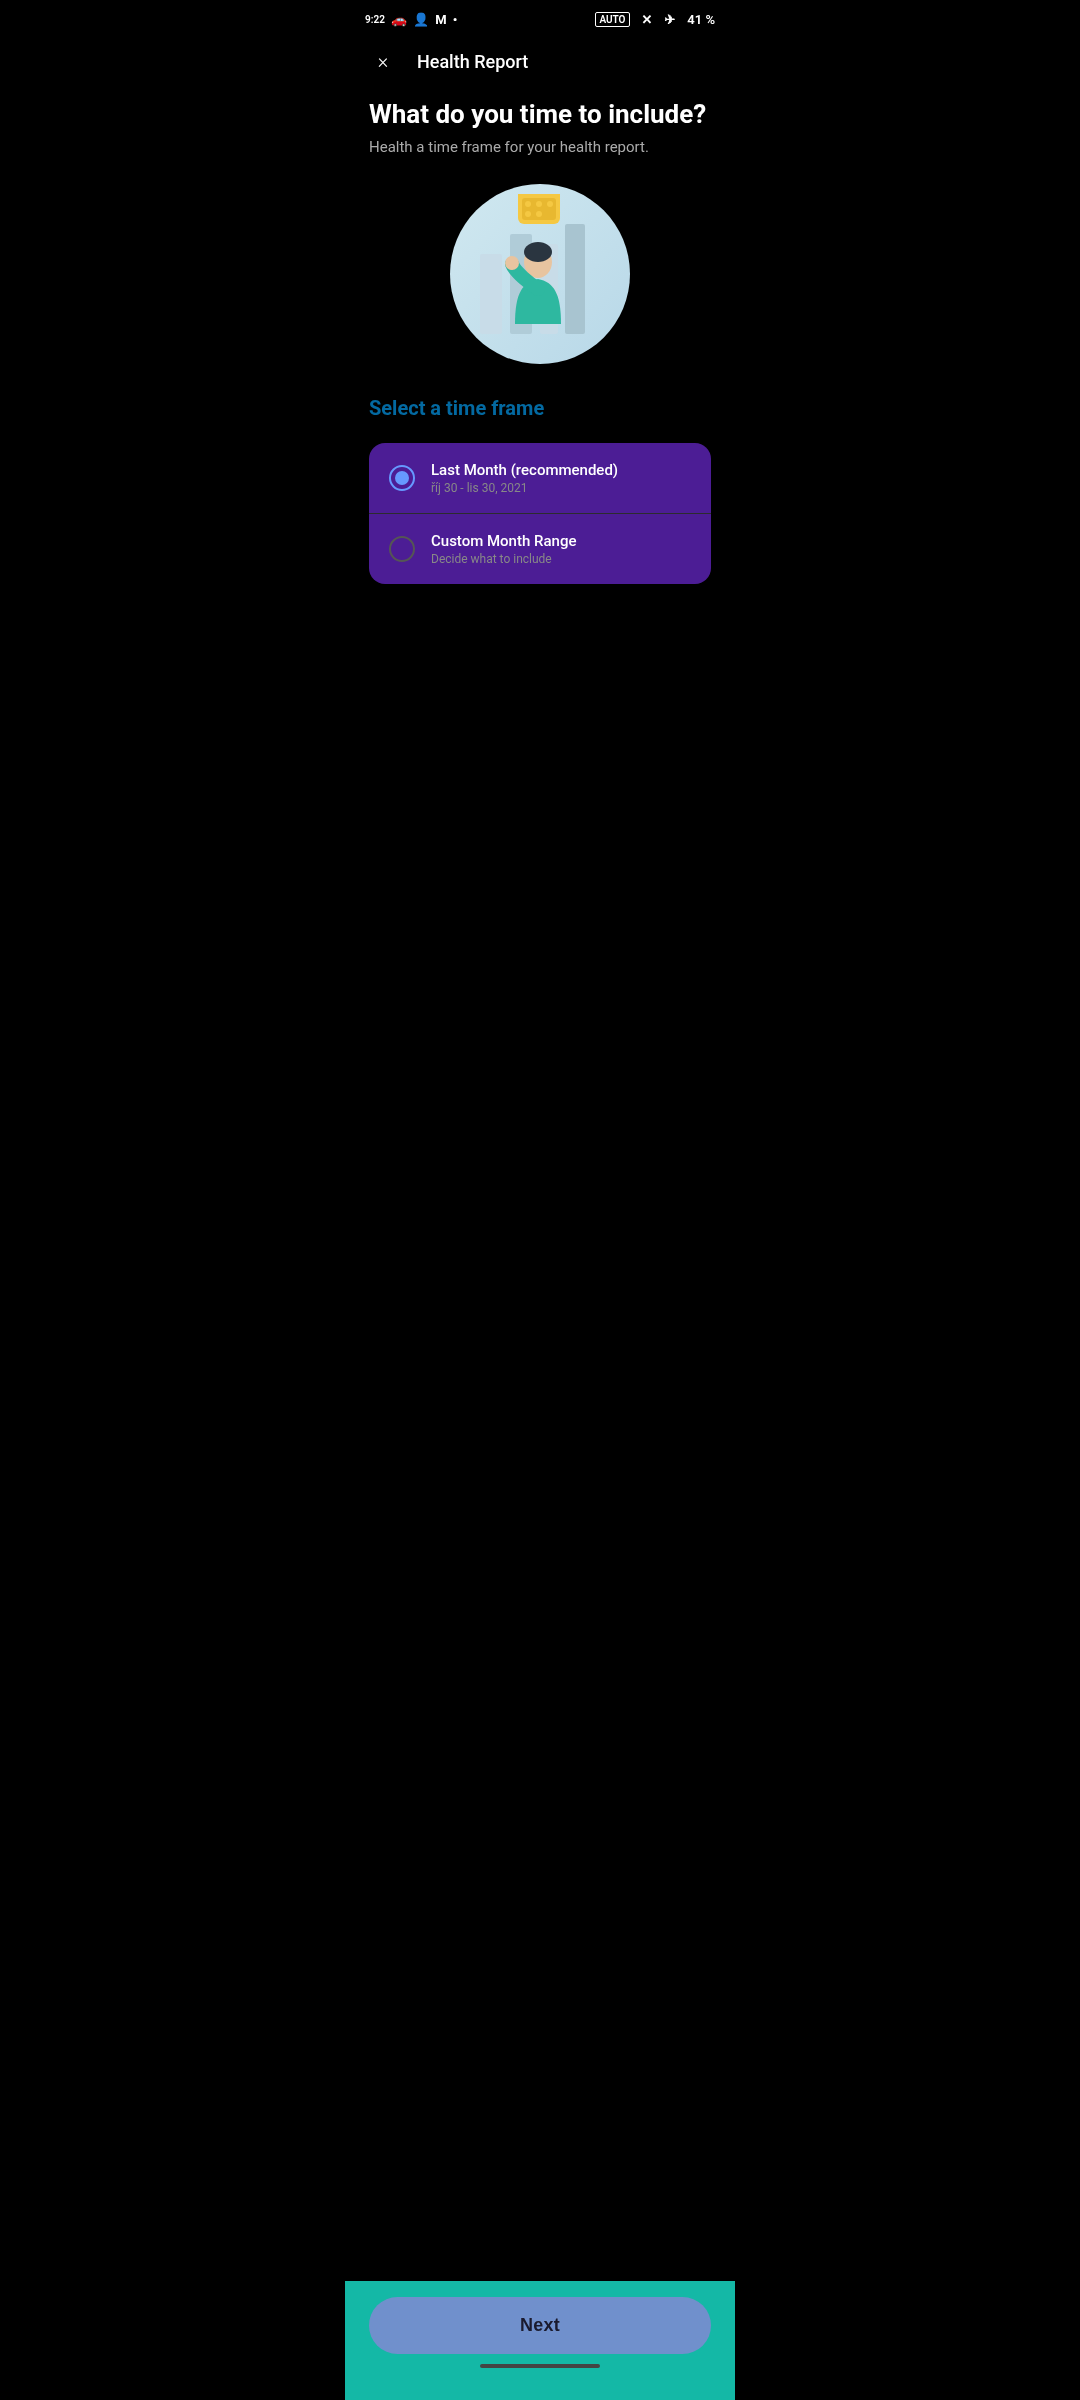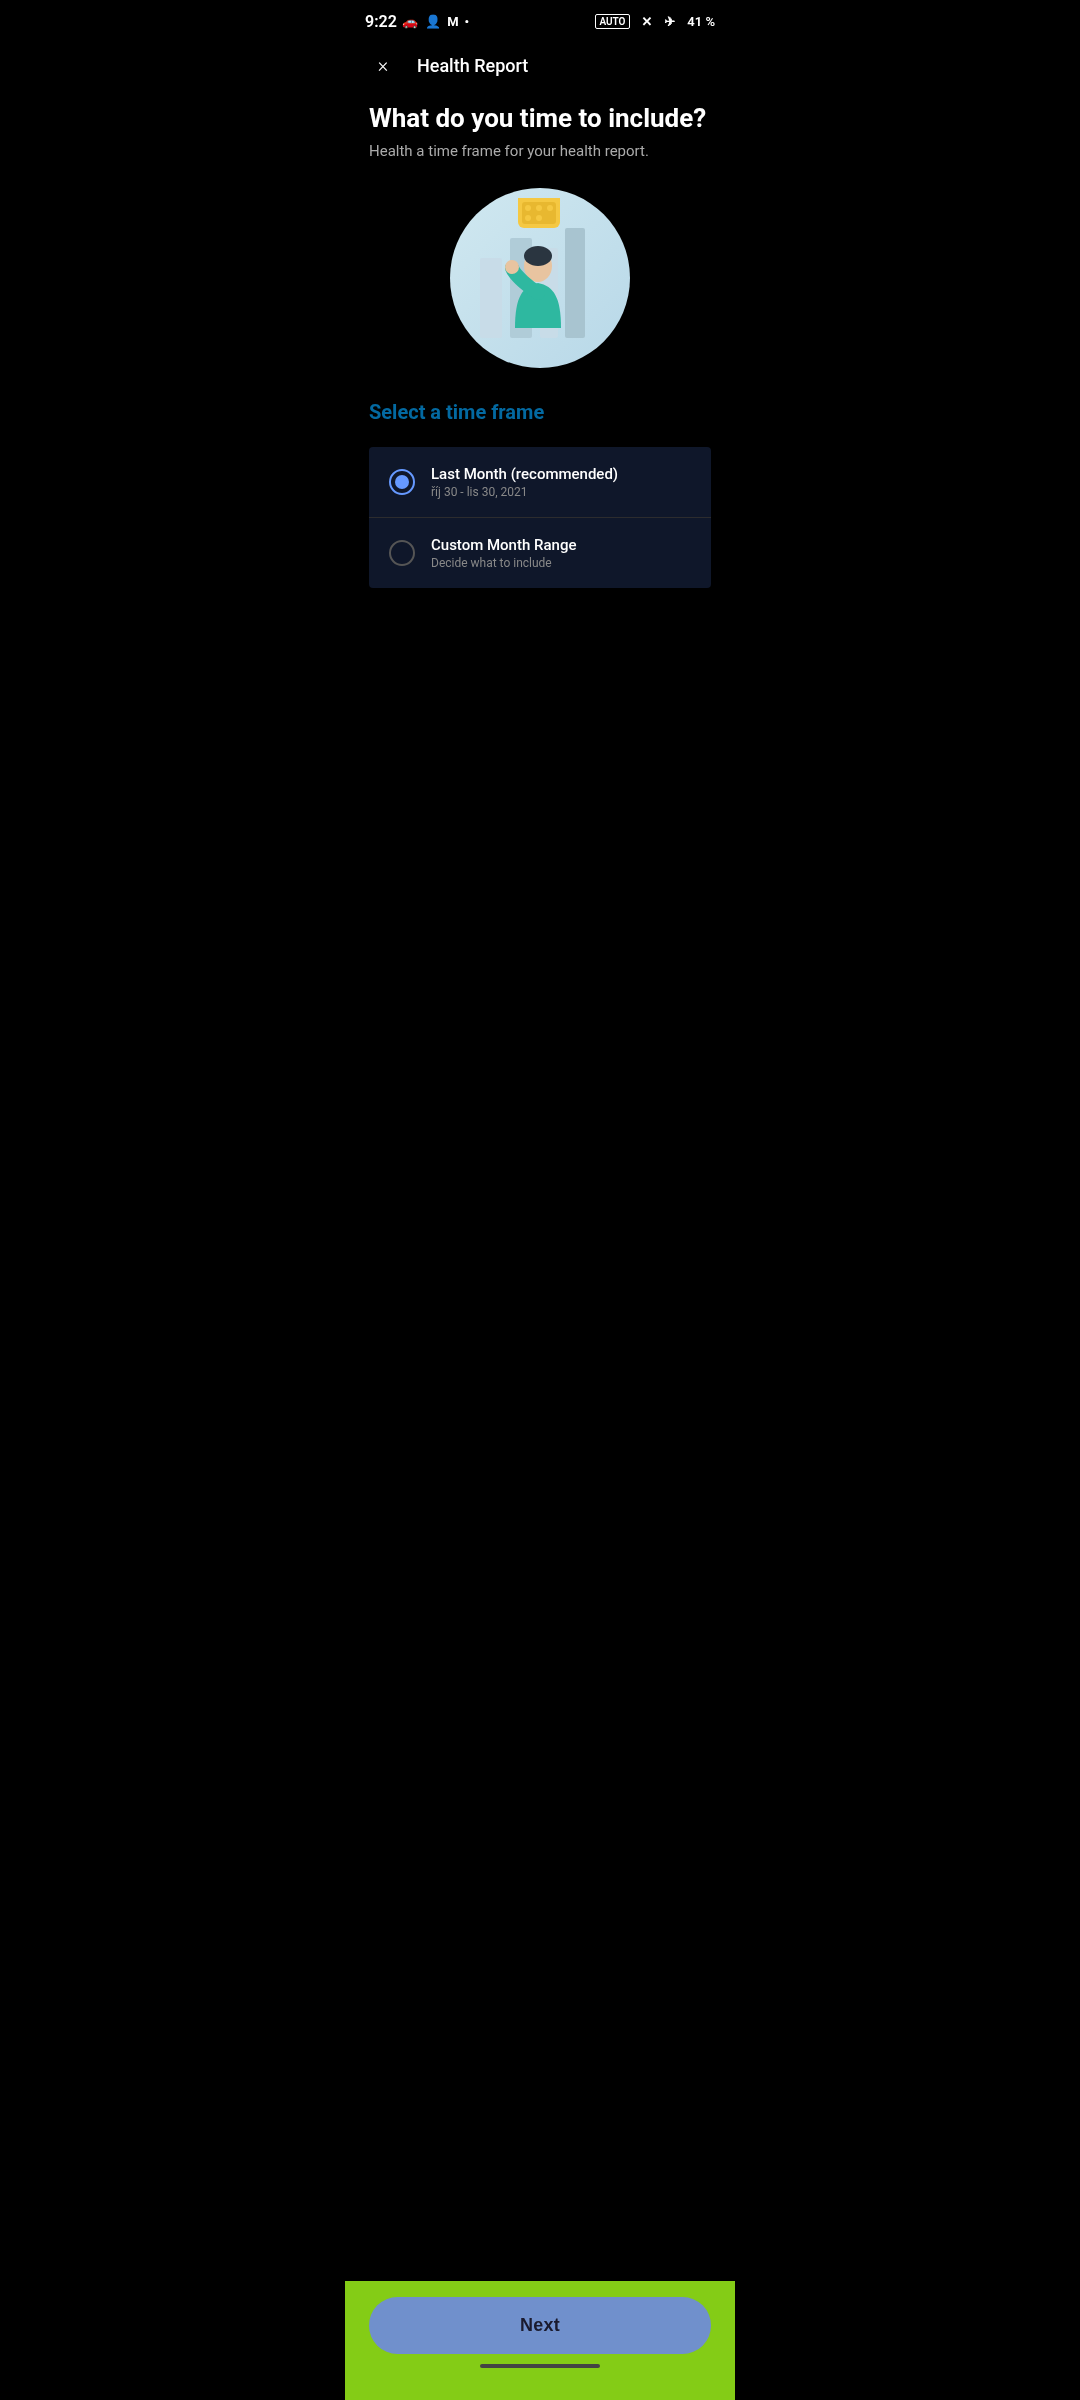--- a/index.html
+++ b/index.html
@@ -29,21 +29,21 @@
       font-weight: 600;
     }
 
     .status-left {
       display: flex;
       align-items: center;
       gap: 6px;
     }
 
     .status-time {
-      font-size: 16px;
+      font-size: 10px;
       font-weight: 600;
     }
 
     .status-right {
       display: flex;
       align-items: center;
       gap: 12px;
       font-size: 13px;
       font-weight: 600;
     }
@@ -118,22 +118,22 @@
     }
 
     .section-title {
       font-size: 20px;
       font-weight: 700;
       margin-bottom: 23px;
       color: #0369a1;
     }
 
     .options-card {
-      background-color: #0f172a;
-      border-radius: 4px;
+      background-color: #4c1d95;
+      border-radius: 16px;
       overflow: hidden;
       margin-bottom: 24px;
     }
 
     .option-item {
       display: flex;
       align-items: center;
       padding: 18px 20px;
       cursor: pointer;
       gap: 16px;
@@ -181,21 +181,21 @@
       font-size: 12px;
       color: #888888;
     }
 
     .bottom-area {
       position: fixed;
       bottom: 0;
       left: 50%;
       transform: translateX(-50%);
       width: 390px;
-      background-color: #84cc16;
+      background-color: #14b8a6;
       padding: 16px 24px 32px;
     }
 
     .next-button {
       width: 100%;
       padding: 18px;
       background-color: #7090cc;
       border: none;
       border-radius: 30px;
       color: #1a1a2e;

